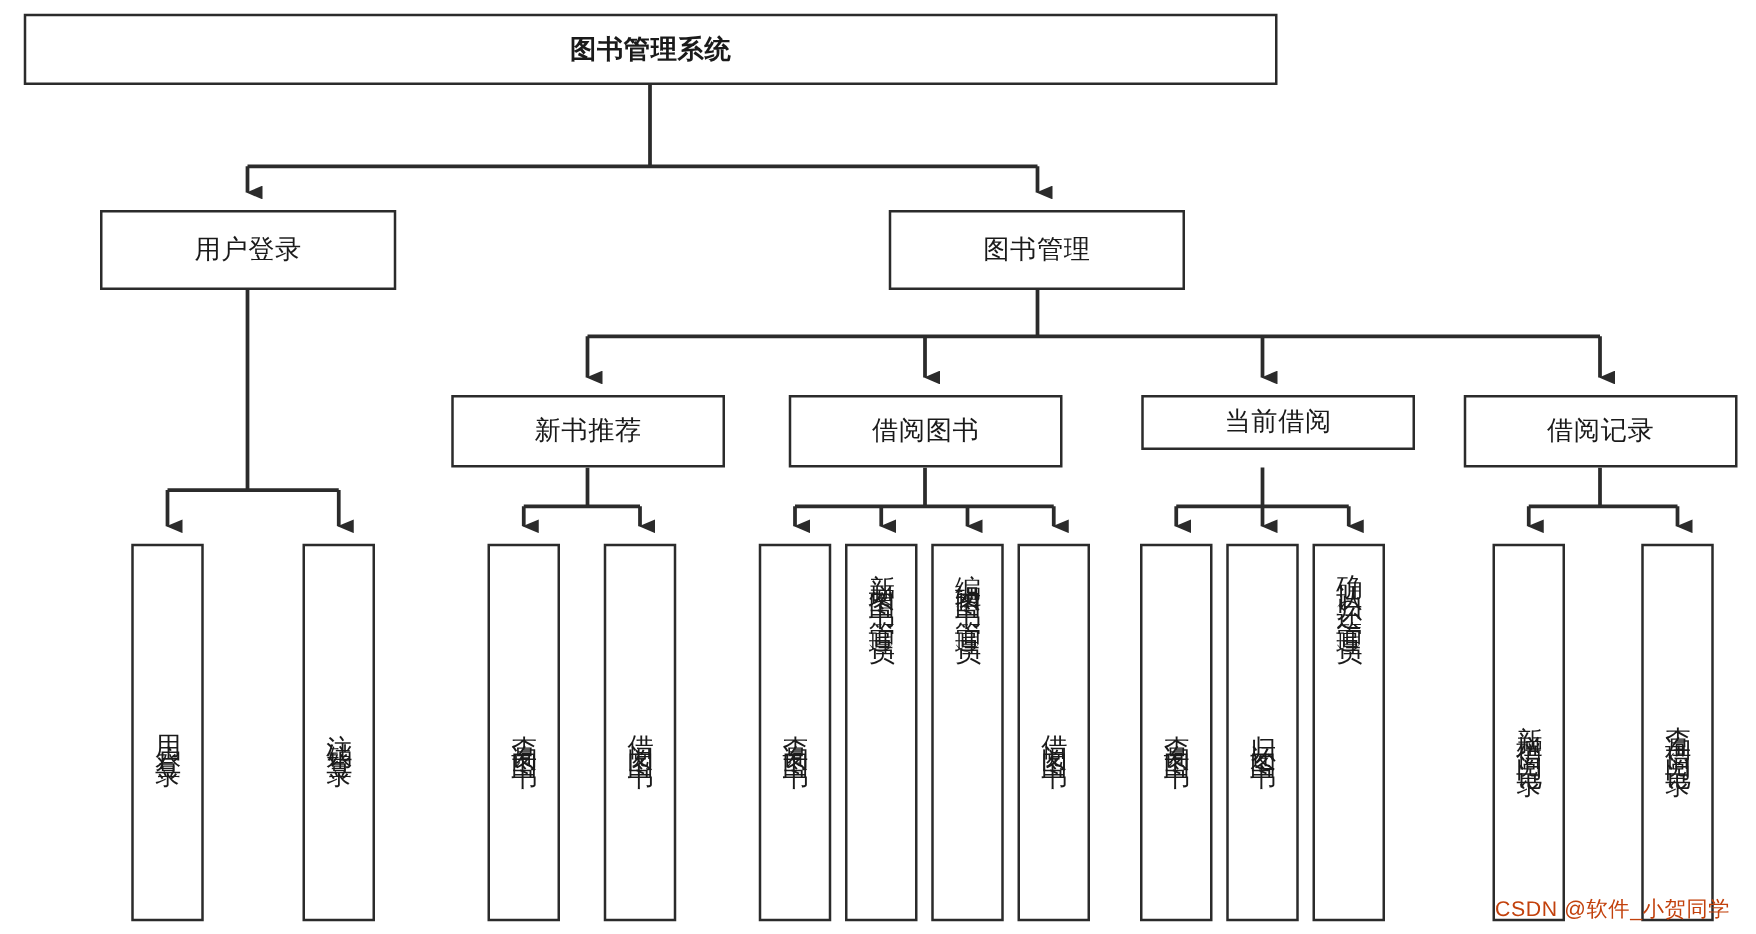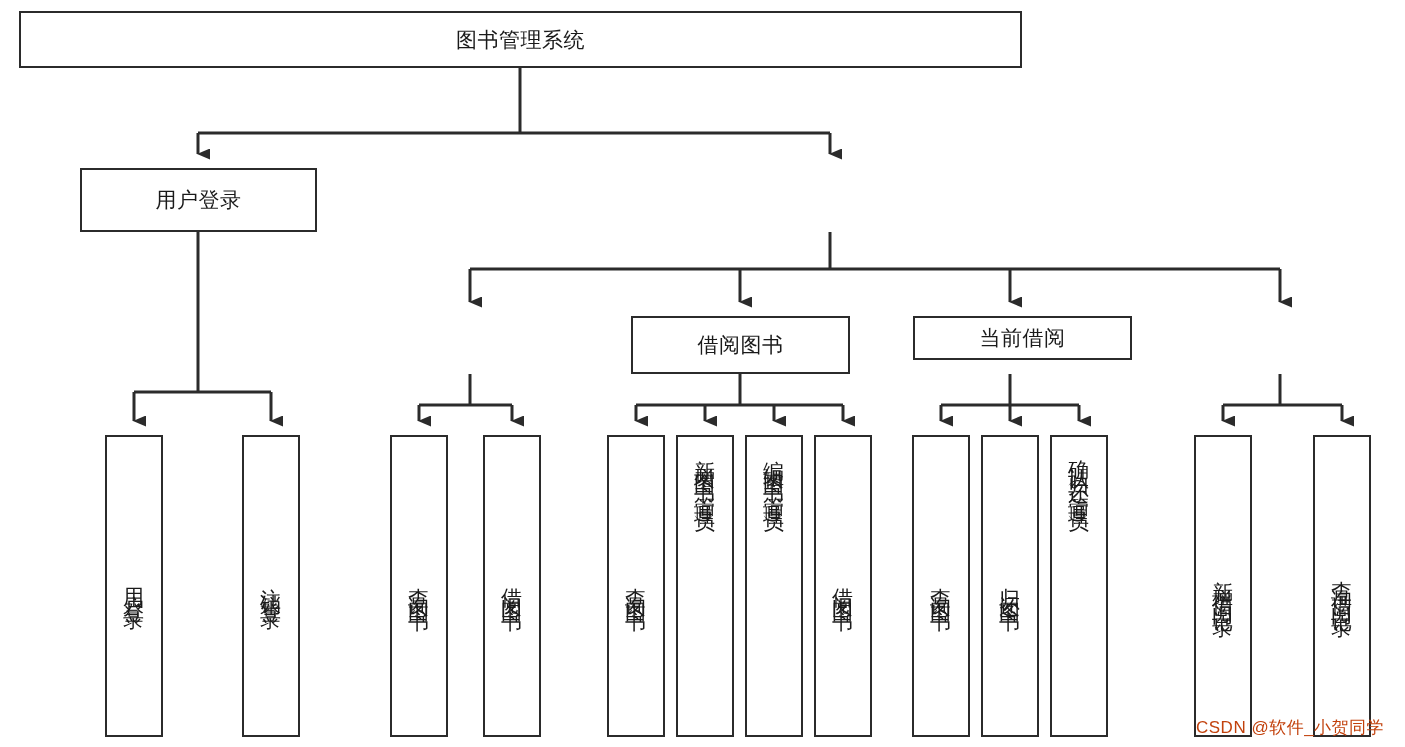--- a/index.html
+++ b/index.html
@@ -117,33 +117,42 @@
       <path d="M1010,405 L1010,421" marker-end="url(#arw)"></path>
       <path d="M1079,405 L1079,421" marker-end="url(#arw)"></path>
 
       <path d="M1280,374 L1280,405"></path>
       <path d="M1223,405 L1342,405"></path>
       <path d="M1223,405 L1223,421" marker-end="url(#arw)"></path>
       <path d="M1342,405 L1342,421" marker-end="url(#arw)"></path>
     </g>
   </svg>
 
-  <div class="node" style="left:19px; top:11px; width:1003px; height:57px;">
+  <div class="node" style="left:19px; top:11px; width:1003px; height:57px;font-weight:bold;">
     <span class="label">图书管理系统</span>
   </div>
 
   <div class="node" style="left:80px; top:168px; width:237px; height:64px;">
     <span class="label">用户登录</span>
   </div>
+  <div class="node" style="left:711px; top:168px; width:237px; height:64px;">
+    <span class="label">图书管理</span>
+  </div>
 
+  <div class="node" style="left:361px; top:316px; width:219px; height:58px;">
+    <span class="label">新书推荐</span>
+  </div>
   <div class="node" style="left:631px; top:316px; width:219px; height:58px;">
     <span class="label">借阅图书</span>
   </div>
   <div class="node" style="left:913px; top:316px; width:219px; height:44px;">
     <span class="label">当前借阅</span>
+  </div>
+  <div class="node" style="left:1171px; top:316px; width:219px; height:58px;">
+    <span class="label">借阅记录</span>
   </div>
 
   <div class="node vert" style="left:105px; top:435px; width:58px; height:302px;">
     <span class="label">用户登录</span>
   </div>
   <div class="node vert" style="left:242px; top:435px; width:58px; height:302px;">
     <span class="label">注销登录</span>
   </div>
 
   <div class="node vert" style="left:390px; top:435px; width:58px; height:302px;">

